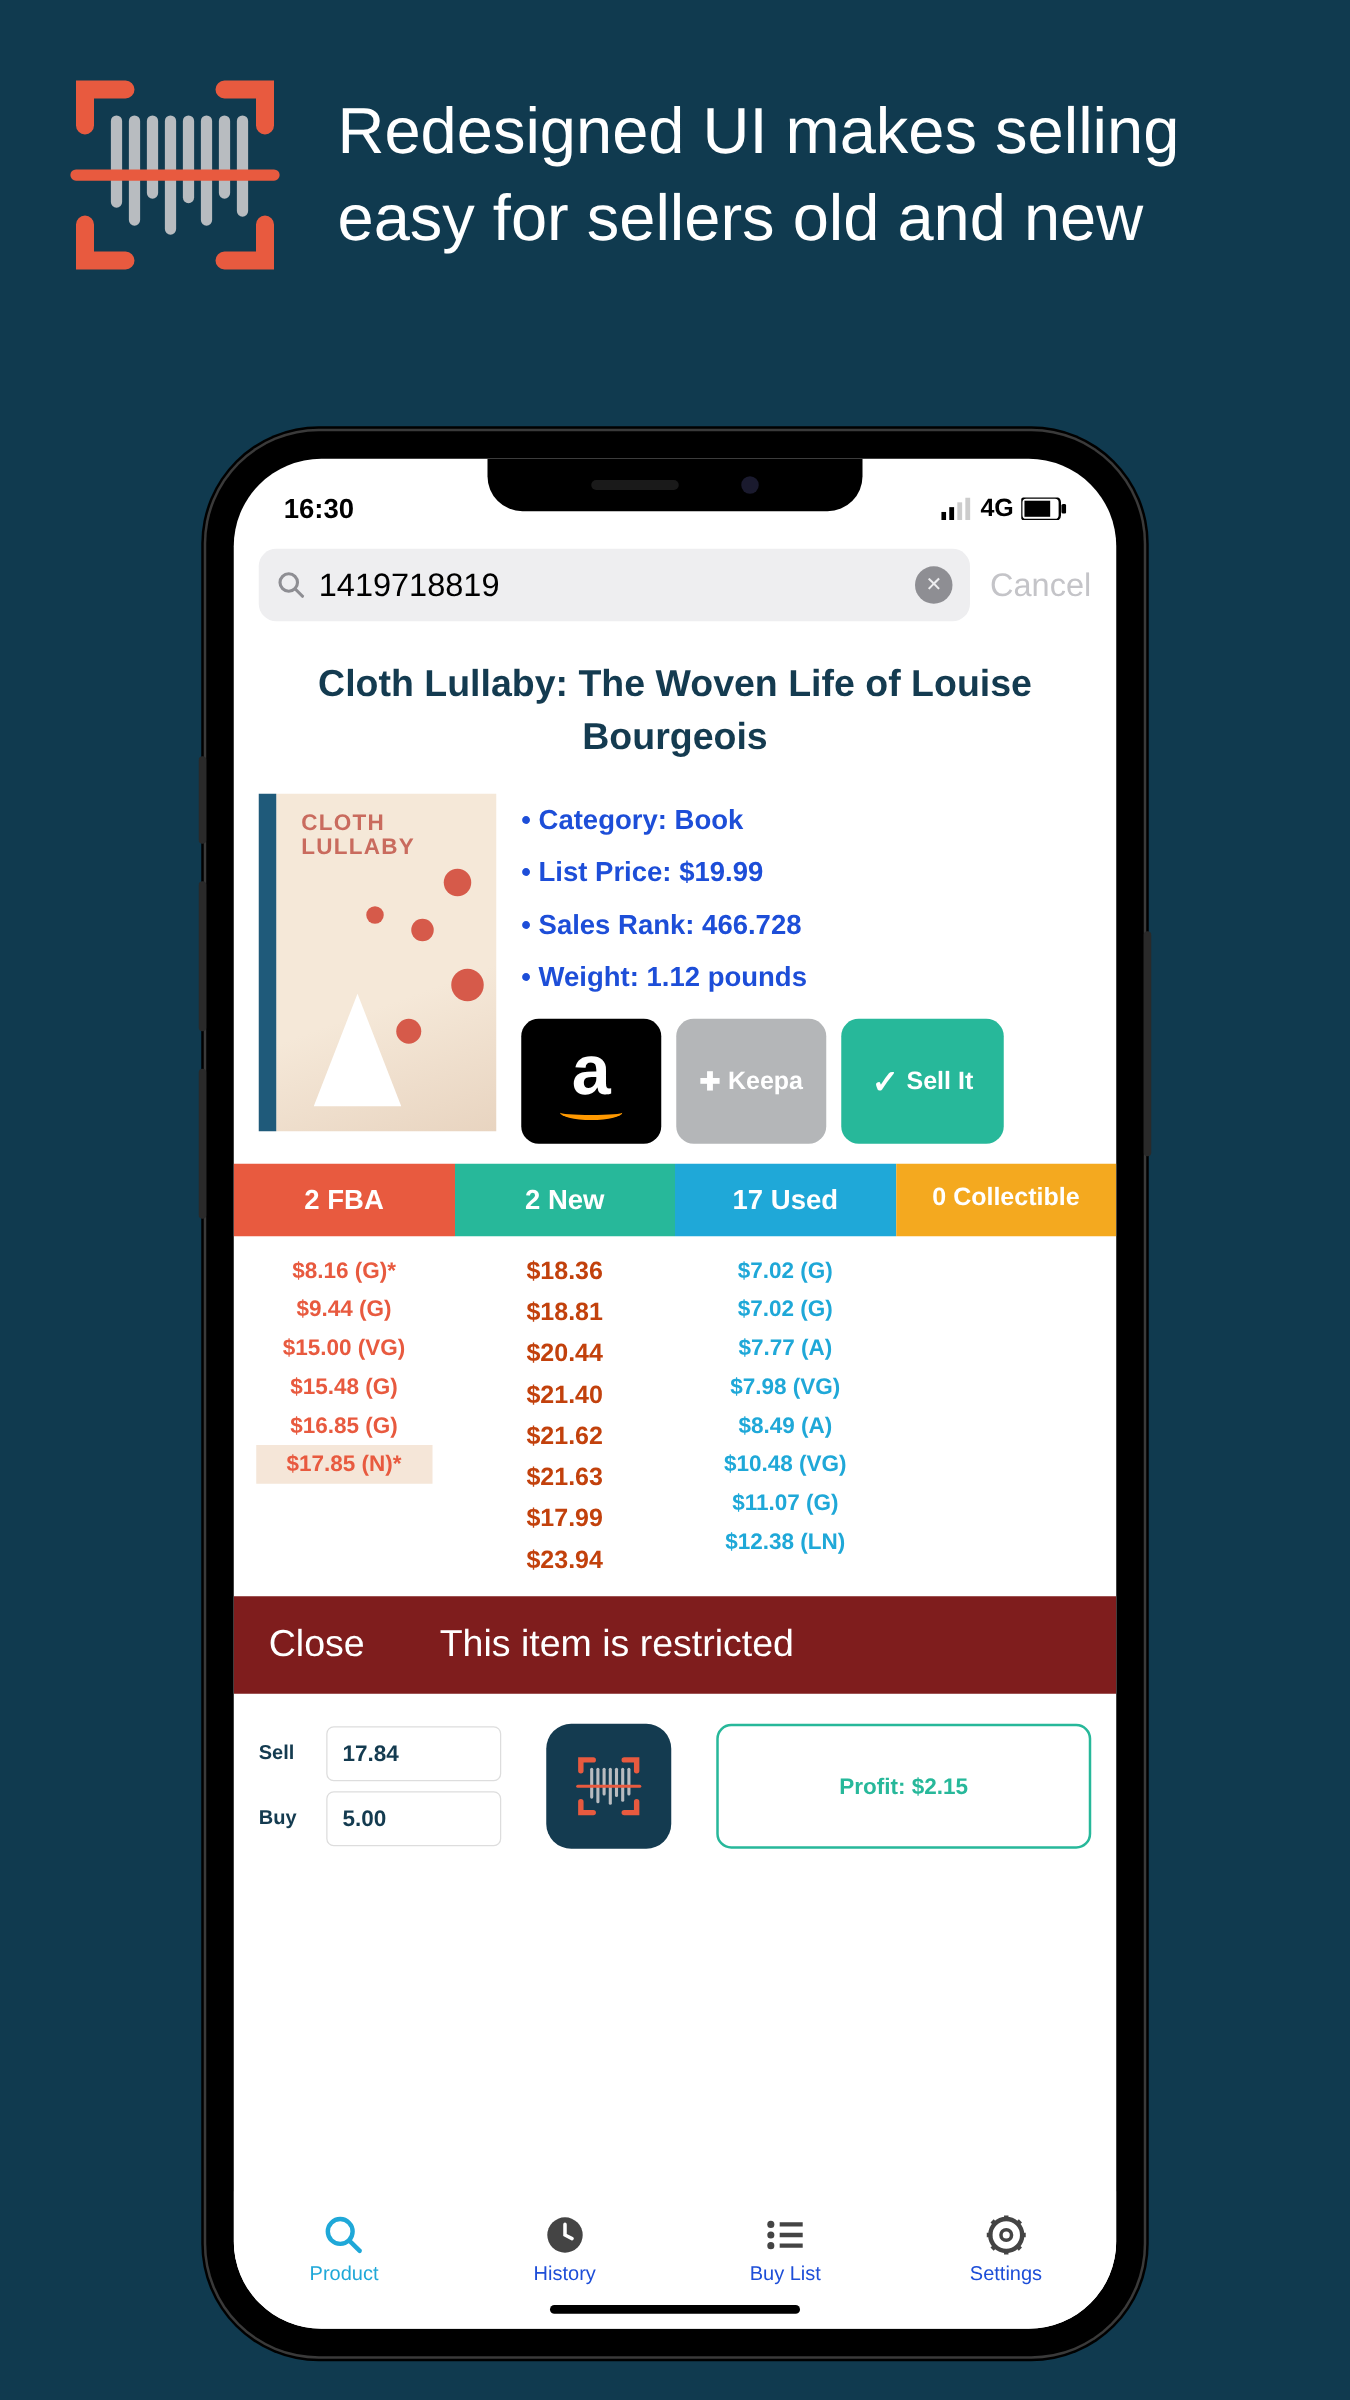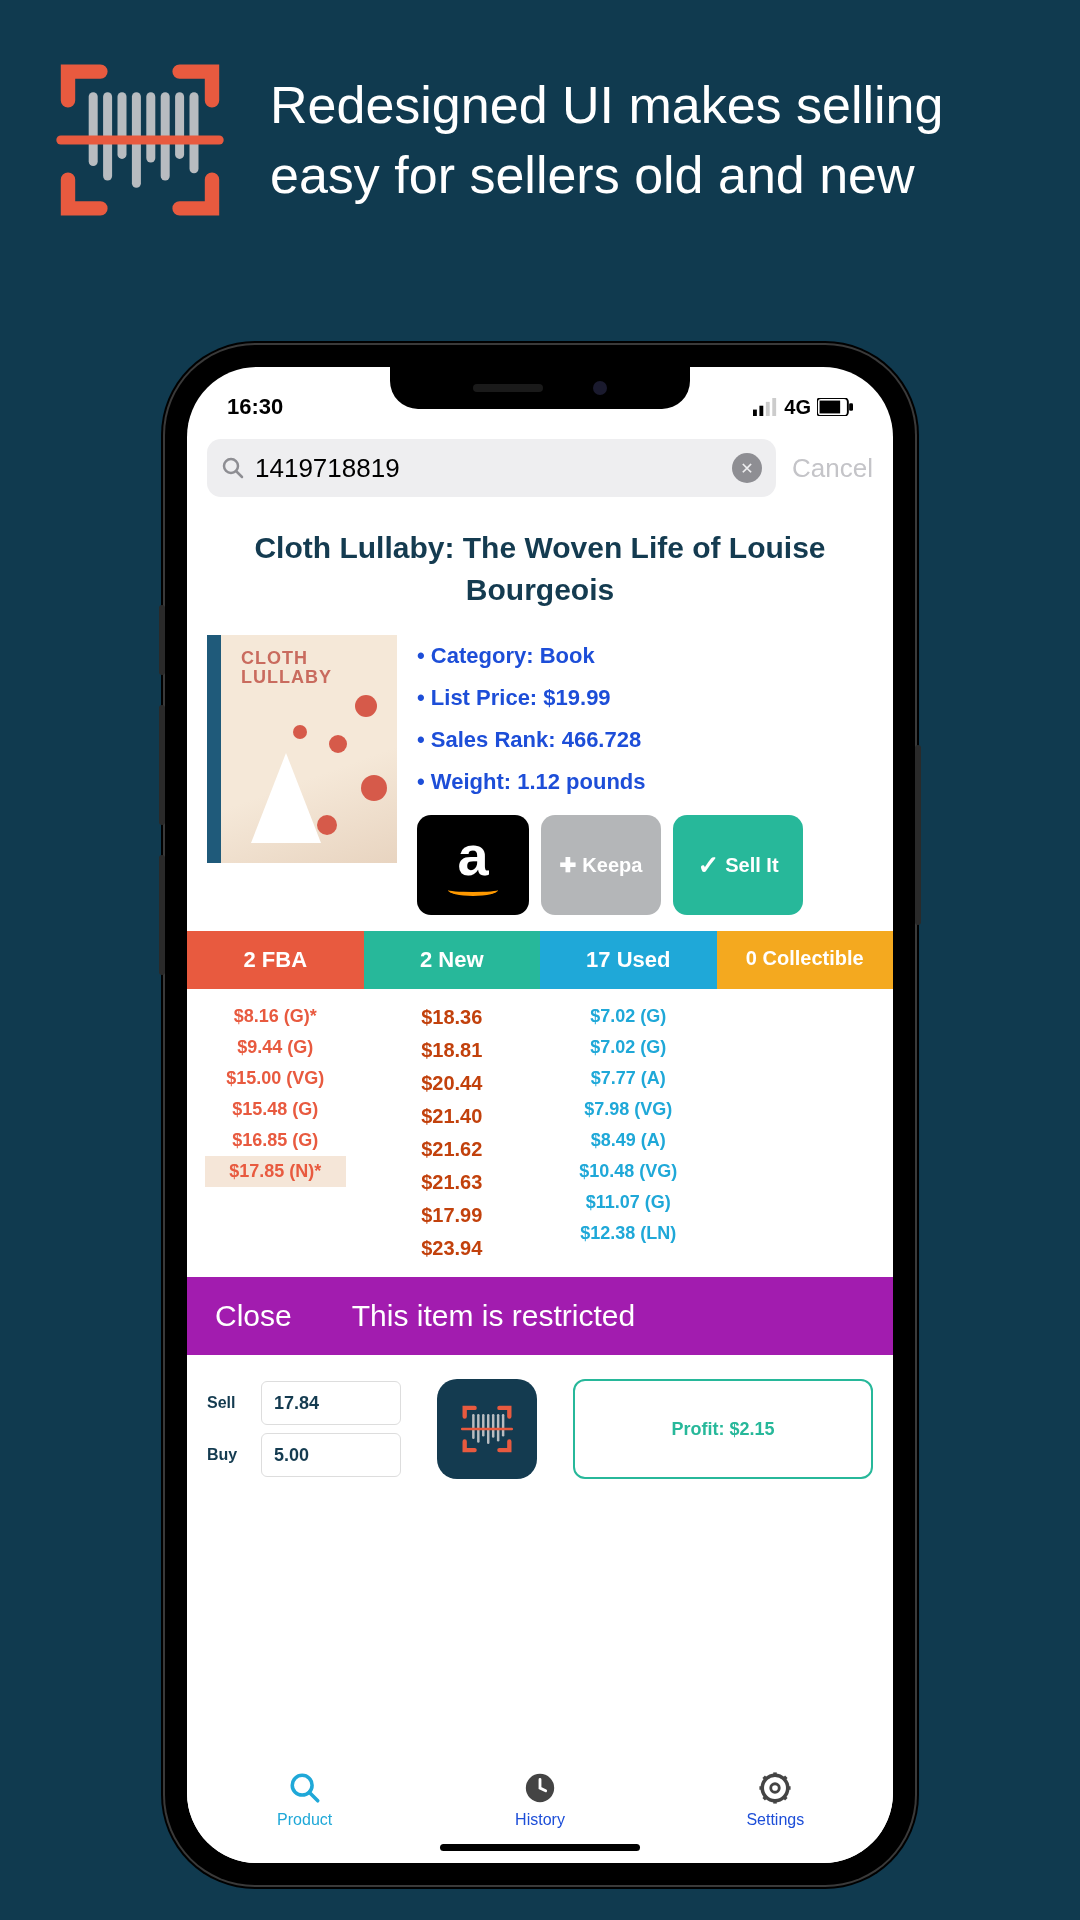--- a/index.html
+++ b/index.html
@@ -111,21 +111,21 @@
     padding: 18px 40px 10px;
     line-height: 1.4;
   }
 
   .detail-row {
     display: flex;
     padding: 14px 20px 0 20px;
     gap: 20px;
   }
   .cover {
-    width: 190px; height: 228px;
+    width: 190px; height: 270px;
     background: linear-gradient(160deg,#f5e8d8 0%,#f5e8d8 60%,#e8d4c0 100%);
     border-left: 14px solid #1f5a7a;
     position: relative;
     overflow:hidden;
     flex-shrink:0;
   }
   .cover .ct { position:absolute; top:14px; left:20px; color:#c96b5e; font-weight:700; font-size:18px; line-height:1.05; letter-spacing:1px;}
   .cover .dot{ position:absolute; background:#d65a4a; border-radius:50%;}
   .cover .tri{ position:absolute; bottom:20px; left:30px; width:0;height:0; border-left:35px solid transparent; border-right:35px solid transparent; border-bottom:90px solid #fff;}
   .detail-info { flex: 1; }
@@ -169,21 +169,21 @@
     padding: 12px 0;
   }
   .price-col { flex: 1; text-align: center; }
   .price-col div { padding: 5px 0; font-weight: 700; font-size: 18px;}
   .price-col.fba div { color: #e85a3f; }
   .price-col.new div { color: #c2410c; font-size:20px; }
   .price-col.used div { color: #1fa8d8; }
   .price-col.fba .hl { background:#f5e6d8; margin:0 18px;}
 
   .restrict-bar {
-    background: #a21caf;
+    background: #7f1d1d;
     color: #fff;
     display: flex;
     align-items: center;
     padding: 22px 28px;
     font-size: 30px;
     font-weight: 500;
     gap:60px;
   }
 
   .bottom-row {
@@ -416,20 +416,31 @@
       </div>
       <div class="item">
         <svg viewBox="0 0 24 24">
             <circle cx="12" cy="12" r="10" fill="#444"></circle>
             <path d="M12 6 L12 12 L16 14" stroke="#fff" stroke-width="2" fill="none" stroke-linecap="round"></path>
           </svg>
         <span>History</span>
       </div>
       <div class="item">
         <svg viewBox="0 0 24 24">
+            <circle cx="4" cy="6" r="2" fill="#444"></circle>
+            <line x1="9" y1="6" x2="22" y2="6" stroke="#444" stroke-width="2.5"></line>
+            <circle cx="4" cy="12" r="2" fill="#444"></circle>
+            <line x1="9" y1="12" x2="22" y2="12" stroke="#444" stroke-width="2.5"></line>
+            <circle cx="4" cy="18" r="2" fill="#444"></circle>
+            <line x1="9" y1="18" x2="22" y2="18" stroke="#444" stroke-width="2.5"></line>
+          </svg>
+        <span>Buy List</span>
+      </div>
+      <div class="item">
+        <svg viewBox="0 0 24 24">
             <circle cx="12" cy="12" r="9" fill="none" stroke="#444" stroke-width="2.5"></circle>
             <circle cx="12" cy="12" r="3" fill="none" stroke="#444" stroke-width="2"></circle>
             <g stroke="#444" stroke-width="2.5">
               <line x1="12" y1="1" x2="12" y2="4"></line>
               <line x1="12" y1="20" x2="12" y2="23"></line>
               <line x1="1" y1="12" x2="4" y2="12"></line>
               <line x1="20" y1="12" x2="23" y2="12"></line>
               <line x1="4" y1="4" x2="6" y2="6"></line>
               <line x1="18" y1="18" x2="20" y2="20"></line>
               <line x1="4" y1="20" x2="6" y2="18"></line>

